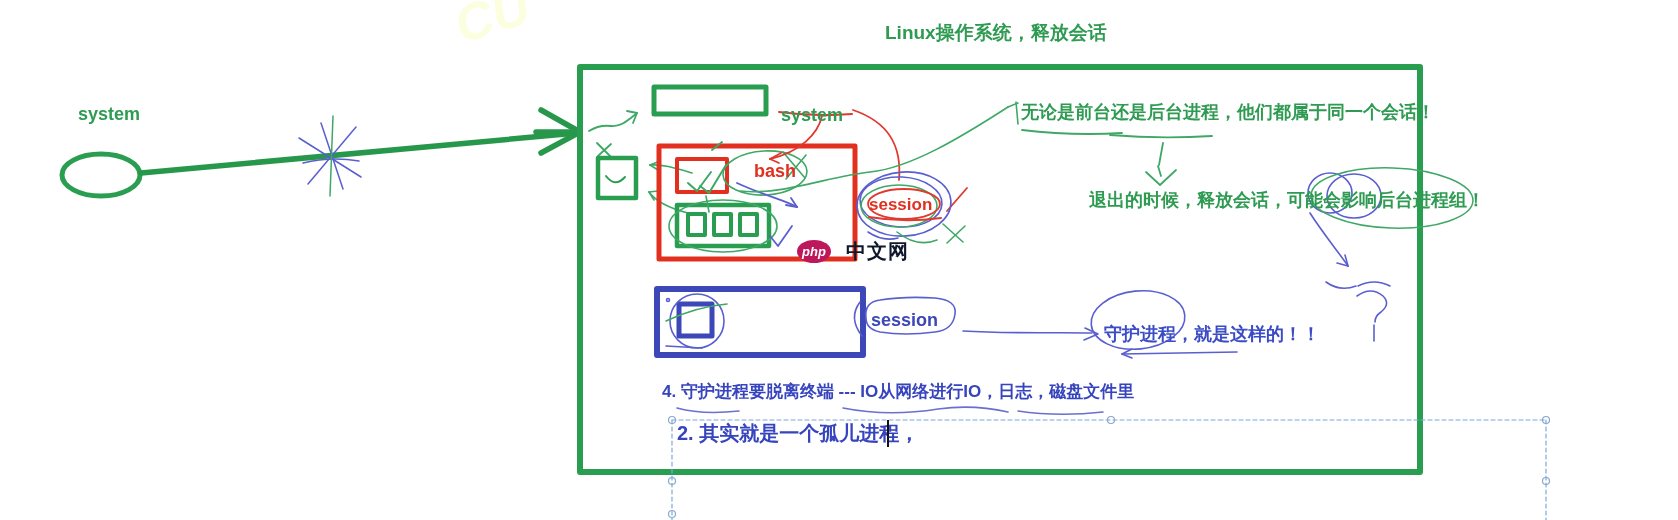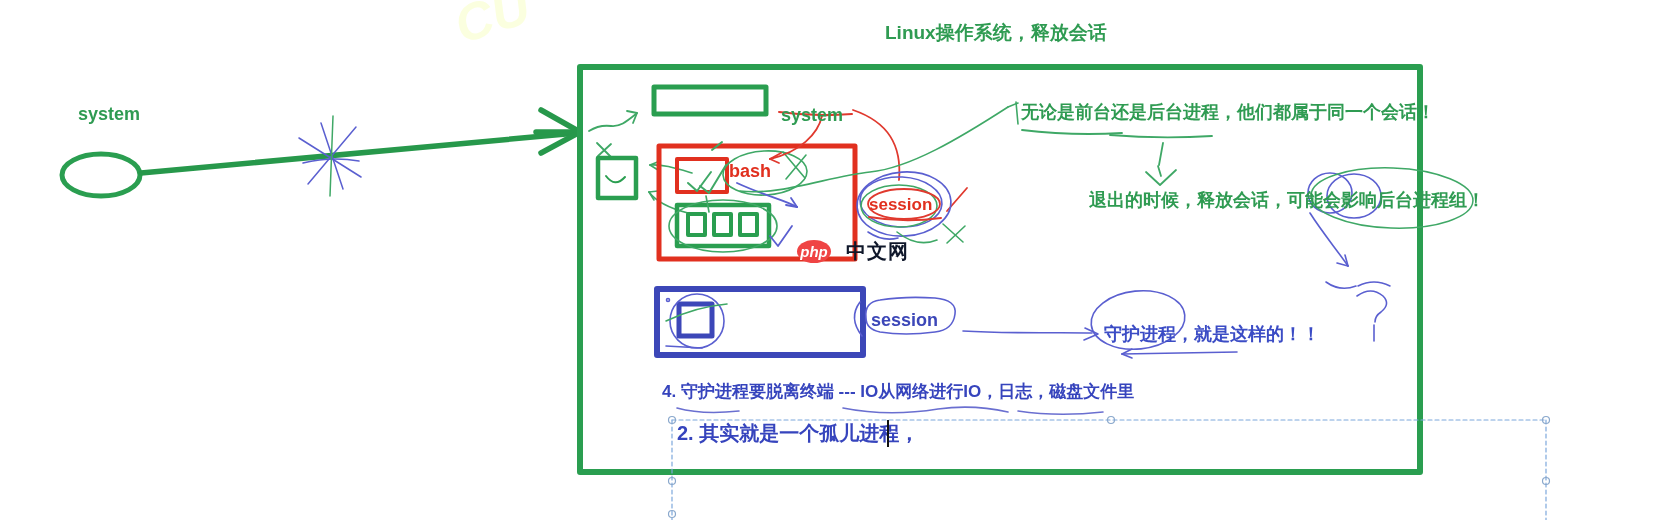--- a/index.html
+++ b/index.html
@@ -8,31 +8,31 @@
   .txt{position:absolute;white-space:nowrap;font-weight:bold;line-height:1.15;}
   .green{color:#2f9b52;}
   .red{color:#e1301f;}
   .blue{color:#3c47b8;}
   .ink{color:#3644bd;}
   #bg-mark{position:absolute;left:455px;top:-14px;font-size:52px;font-weight:bold;font-style:italic;
            color:#fbffdf;transform:rotate(-18deg);}
   #title{left:885px;top:22px;font-size:19px;}
   #client-label{left:78px;top:104px;font-size:18px;}
   #system-label{left:781px;top:89px;font-size:18px;margin-top:16px;}
-  #bash-label{left:729px;top:161px;font-size:18px;}
+  #bash-label{left:754px;top:161px;font-size:18px;}
   #session-fg-label{left:869px;top:195px;font-size:17px;}
   #session-daemon-label{left:871px;top:310px;font-size:18px;}
   #note-same{left:1021px;top:102px;font-size:18px;}
   #note-release{left:1089px;top:190px;font-size:18px;}
   #note-daemon{left:1104px;top:324px;font-size:18px;color:#3b4cc5;}
   #list-item-1{left:662px;top:382px;font-size:17px;}
   #list-item-2{left:677px;top:422px;font-size:20px;}
   #php-mark{position:absolute;left:797px;top:238px;display:flex;align-items:center;}
-  #php-logo{width:34px;height:23px;background:#ef4444;border-radius:50%;color:#fff;
-            font-size:15px;font-weight:bold;font-style:italic;display:flex;align-items:center;
+  #php-logo{width:34px;height:23px;background:#be185d;border-radius:50%;color:#fff;
+            font-size:13px;font-weight:bold;font-style:italic;display:flex;align-items:center;
             justify-content:center;}
   #php-site{font-size:20px;font-weight:bold;color:#0f172a;margin-left:15px;letter-spacing:1px;}
   #caret{position:absolute;left:887px;top:420px;width:2px;height:27px;background:#111;}
   svg{position:absolute;left:0;top:0;}
   svg *{fill:none;stroke-linecap:round;stroke-linejoin:round;}
 </style>
 </head>
 <body>
 
 <div id="canvas">

